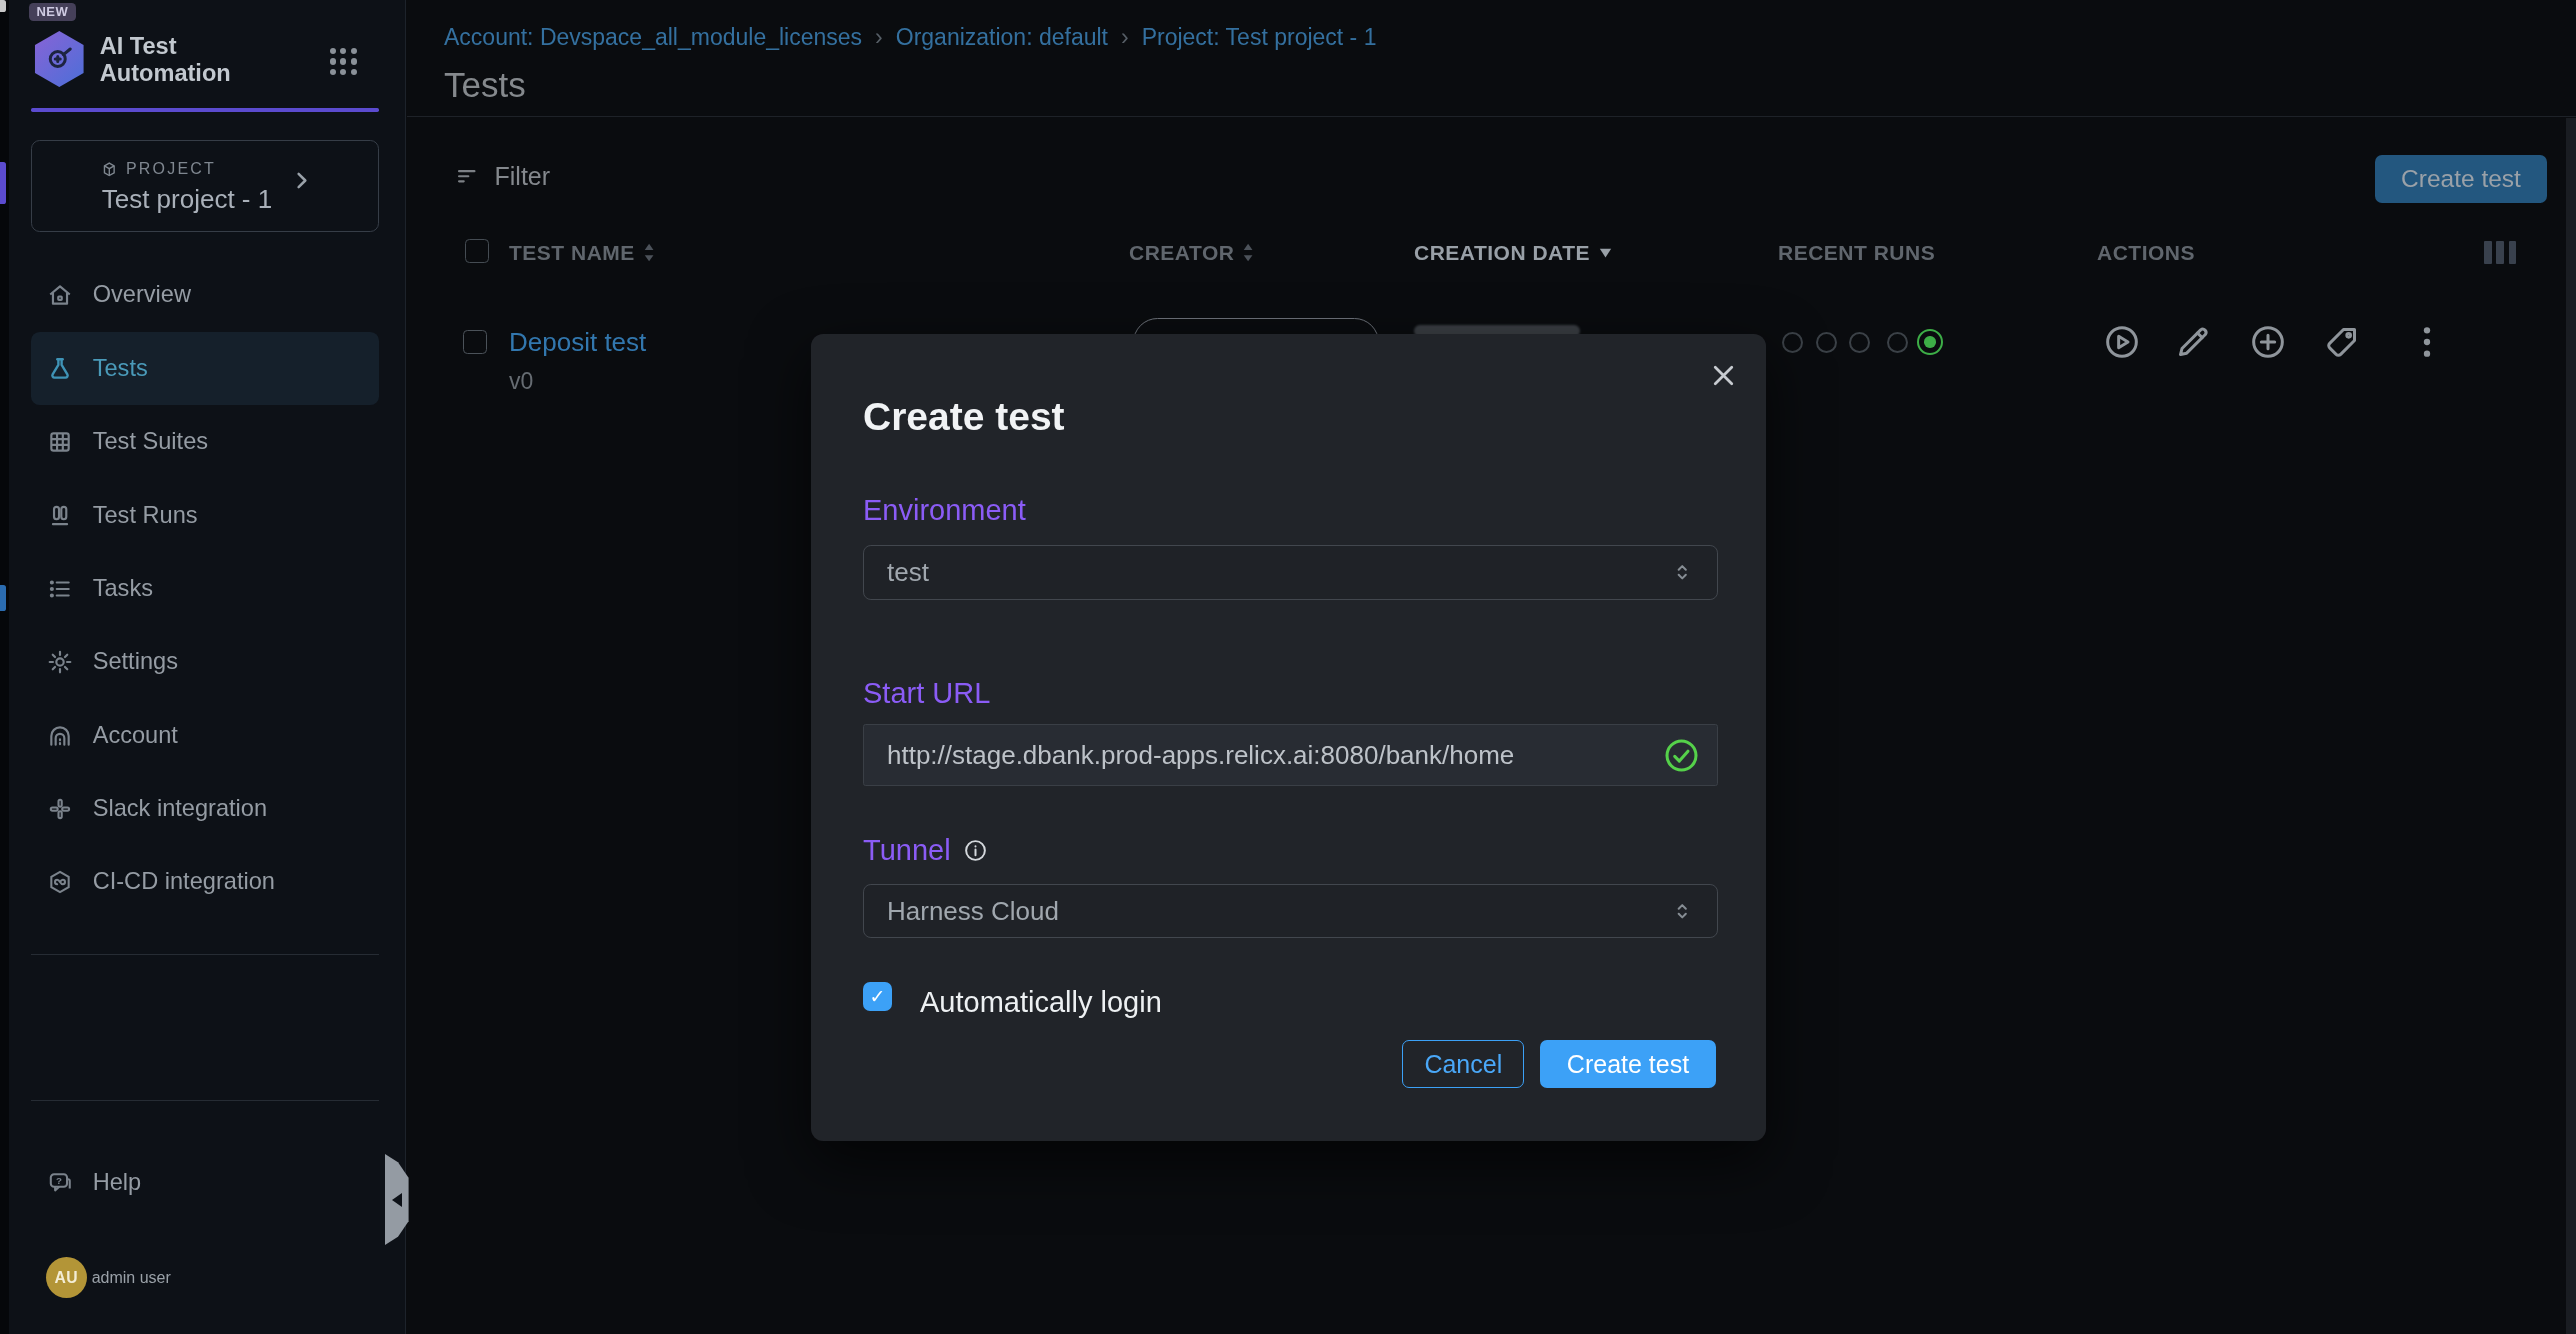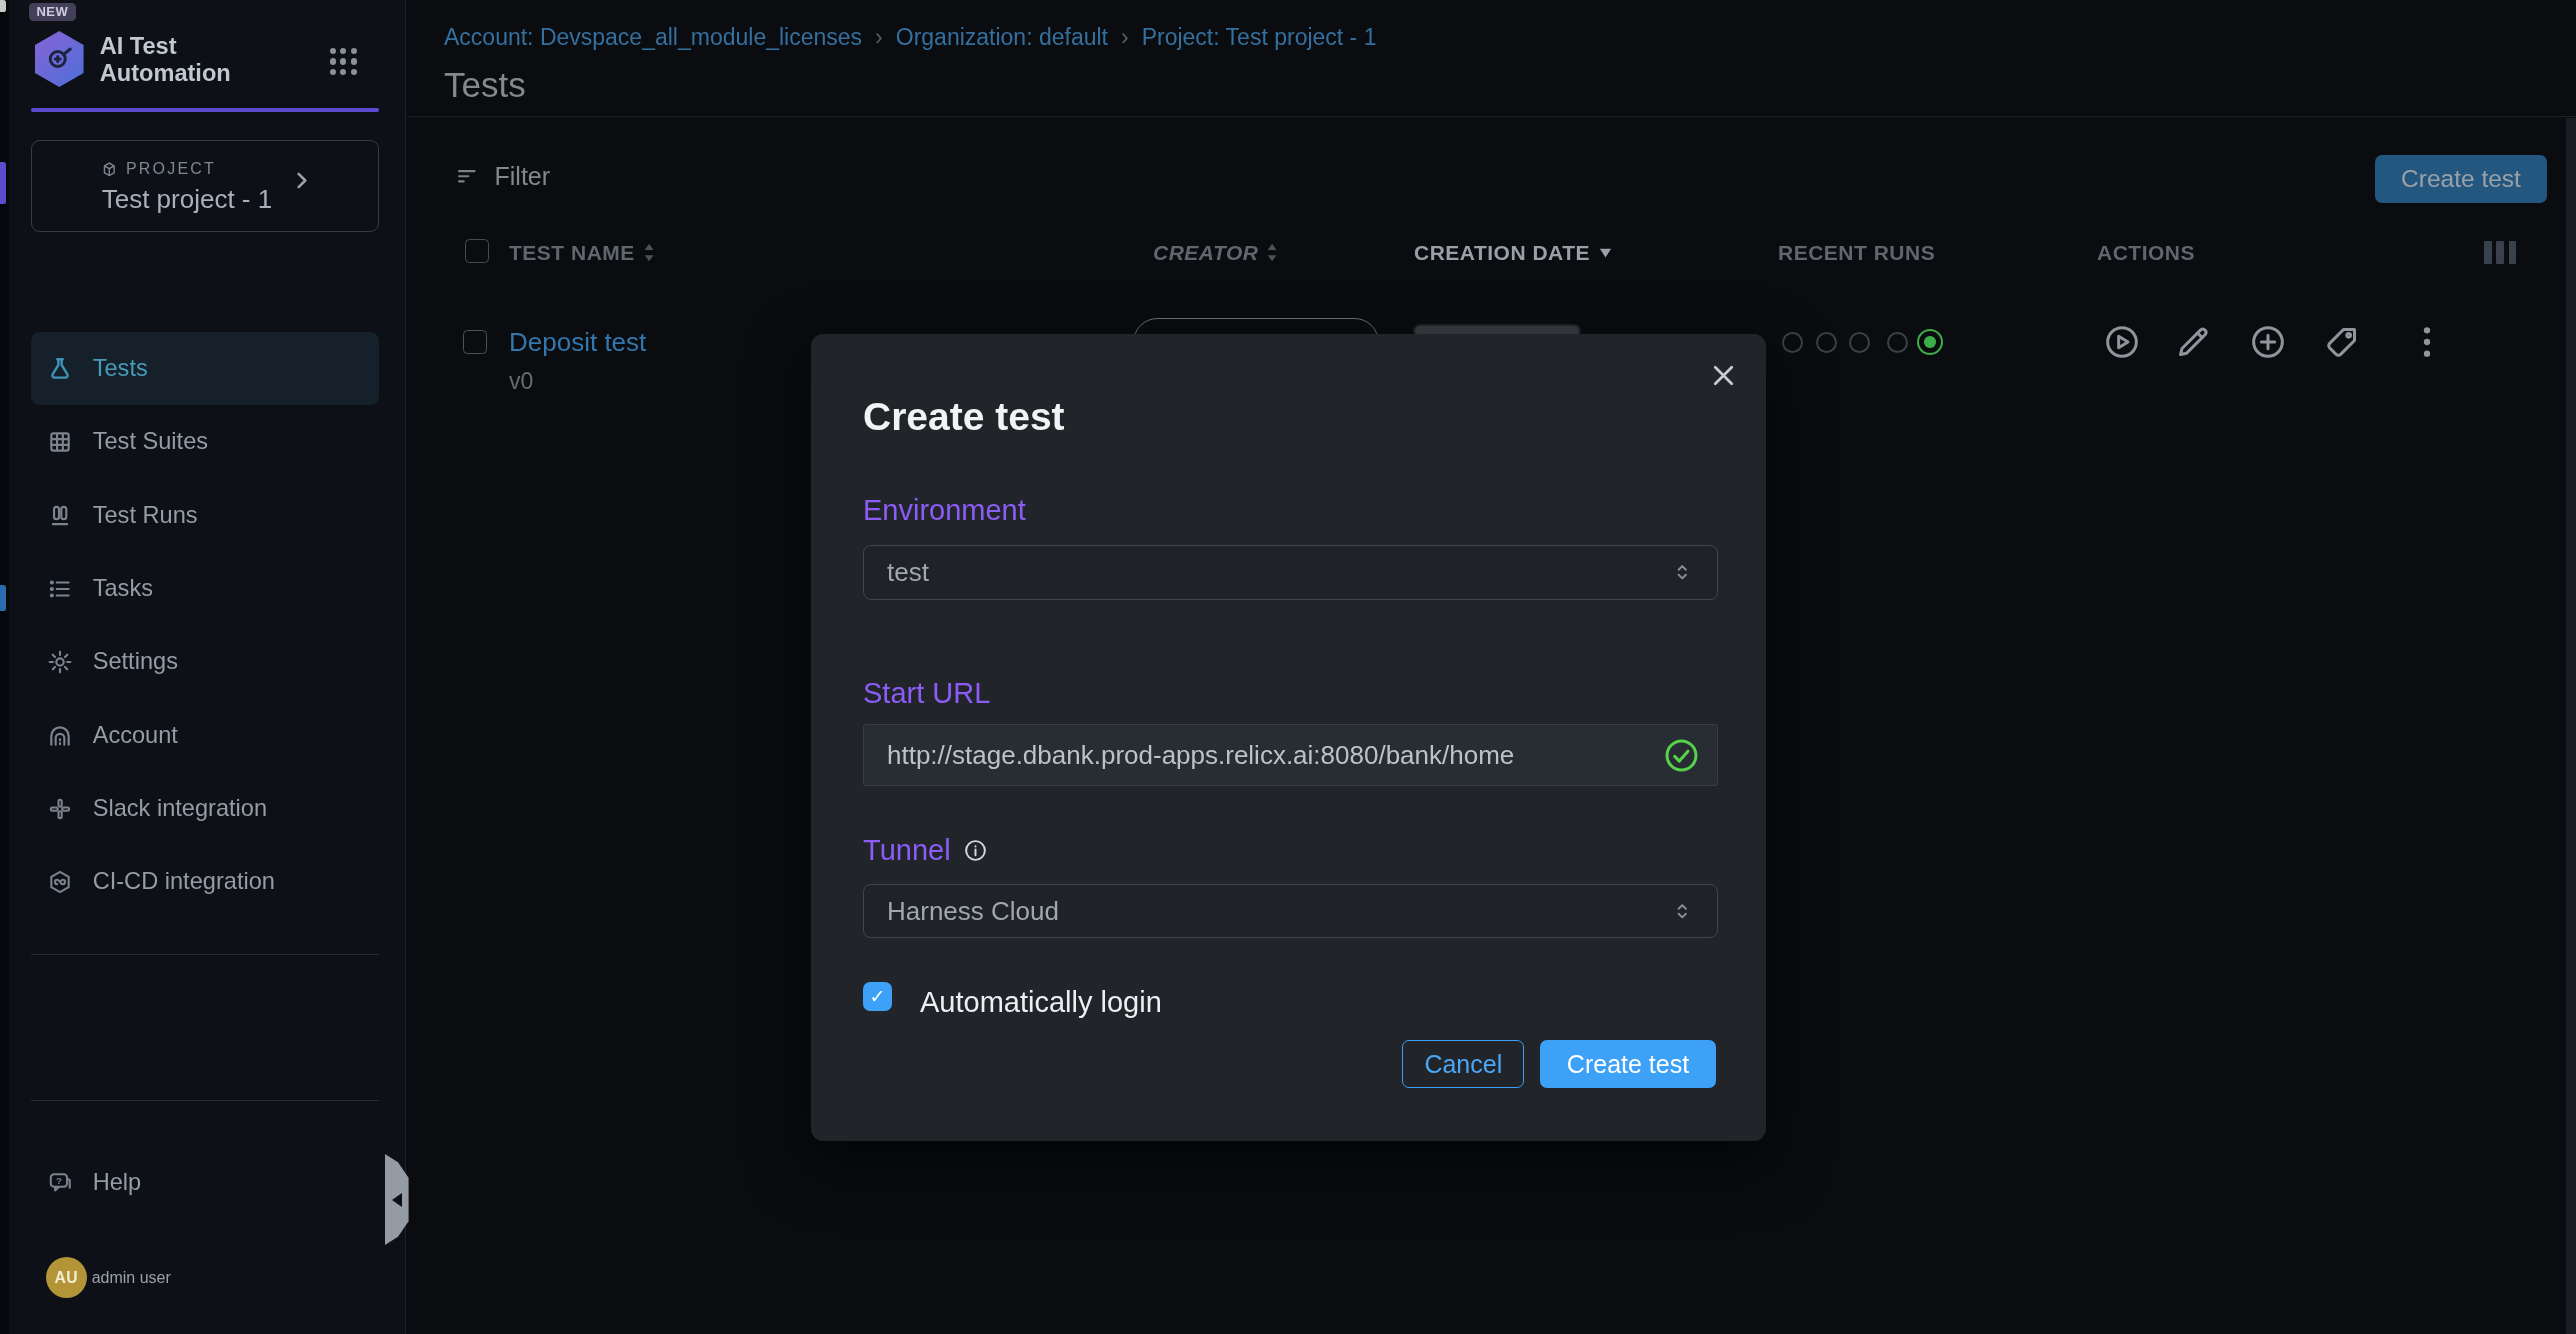--- a/index.html
+++ b/index.html
@@ -143,20 +143,30 @@
       </svg>
       <span class="plabel">PROJECT</span>
     </div>
     <div class="abs" id="projectName">Test project - 1</div>
     <div class="abs" id="projectChevron">
       <svg width="23" height="23" viewBox="0 0 24 24" fill="none" stroke="currentColor" stroke-width="2.6" stroke-linecap="round" stroke-linejoin="round">
           <path d="M9 5l7 7-7 7"></path>
         </svg>
     </div>
 
+    <div class="nav-item" style="top:258px">
+      <span class="nico">
+        <svg width="26" height="26" viewBox="0 0 24 24" fill="none" stroke="currentColor" stroke-width="2" stroke-linejoin="round">
+            <path d="M3 11.5L12 4l9 7.5"></path>
+            <path d="M5.5 9.8V20h13V9.8"></path>
+            <rect x="10.4" y="13.4" width="3.2" height="3.2" rx="0.6"></rect>
+          </svg>
+      </span>
+      <span class="nlabel">Overview</span>
+    </div>
 
     <div class="nav-item active" style="top:332px">
       <span class="nico">
         <svg width="26" height="26" viewBox="0 0 24 24" fill="none" stroke="currentColor" stroke-width="2.2" stroke-linecap="round" stroke-linejoin="round">
             <path d="M9.5 3h5"></path>
             <path d="M10.5 3v5.2L5.2 17a2 2 0 001.8 3h10a2 2 0 001.8-3l-5.3-8.8V3"></path>
           </svg>
       </span>
       <span class="nlabel">Tests</span>
     </div>
@@ -283,21 +293,21 @@
   <div class="abs" id="createTestTop">Create test</div>
 
   <div class="cb" style="left:465px;top:239px;"></div>
   <div class="th" style="left:509px;">
     <span>TEST NAME</span>
     <svg width="12.2" height="20" viewBox="0 0 14 23">
         <polygon points="7,1 12,8 2,8" fill="#4c525a"></polygon>
         <polygon points="2,14 12,14 7,21" fill="#4c525a"></polygon>
       </svg>
   </div>
-  <div class="th" style="left:1153px;font-style:italic;">
+  <div class="th" style="left:1129px;">
     <span>CREATOR</span>
     <svg width="12.2" height="20" viewBox="0 0 14 23">
         <polygon points="7,1 12,8 2,8" fill="#4c525a"></polygon>
         <polygon points="2,14 12,14 7,21" fill="#4c525a"></polygon>
       </svg>
   </div>
   <div class="th sorted" style="left:1414px;">
     <span>CREATION DATE</span>
     <svg width="15" height="12.2" viewBox="0 0 17 14">
         <polygon points="2,2 15,2 8.5,12" fill="#99a0a7"></polygon>

